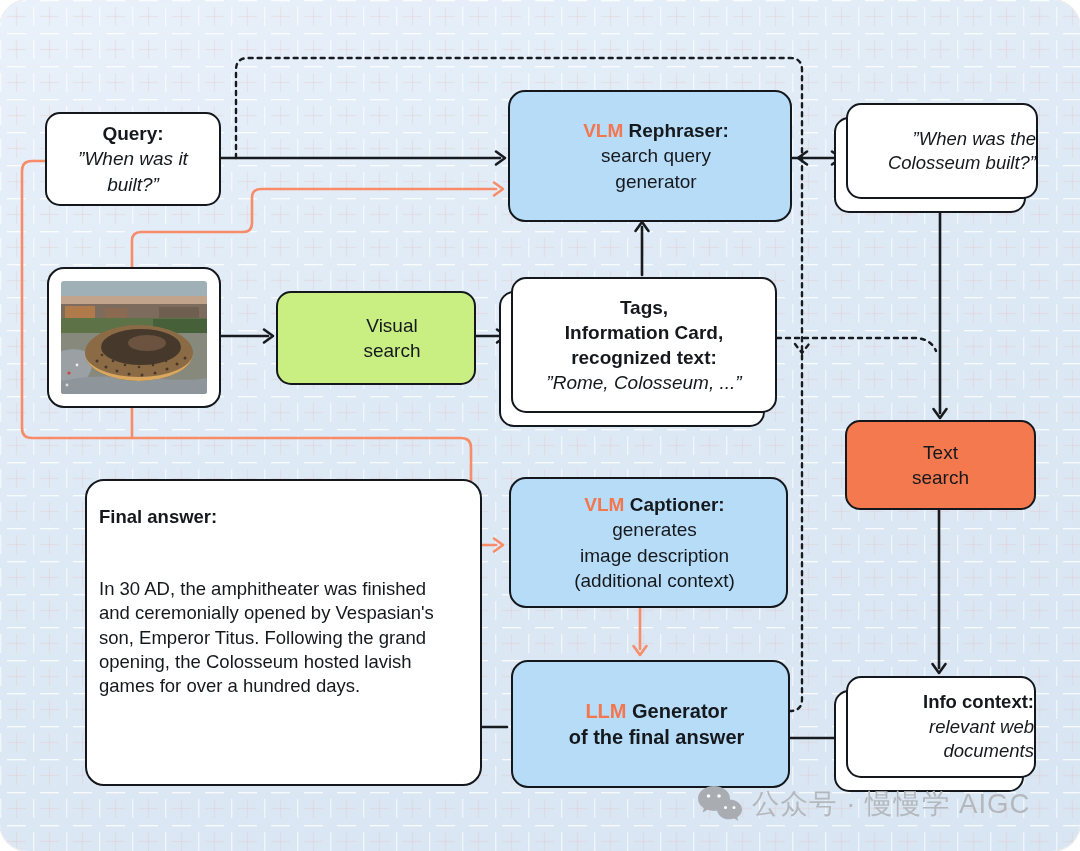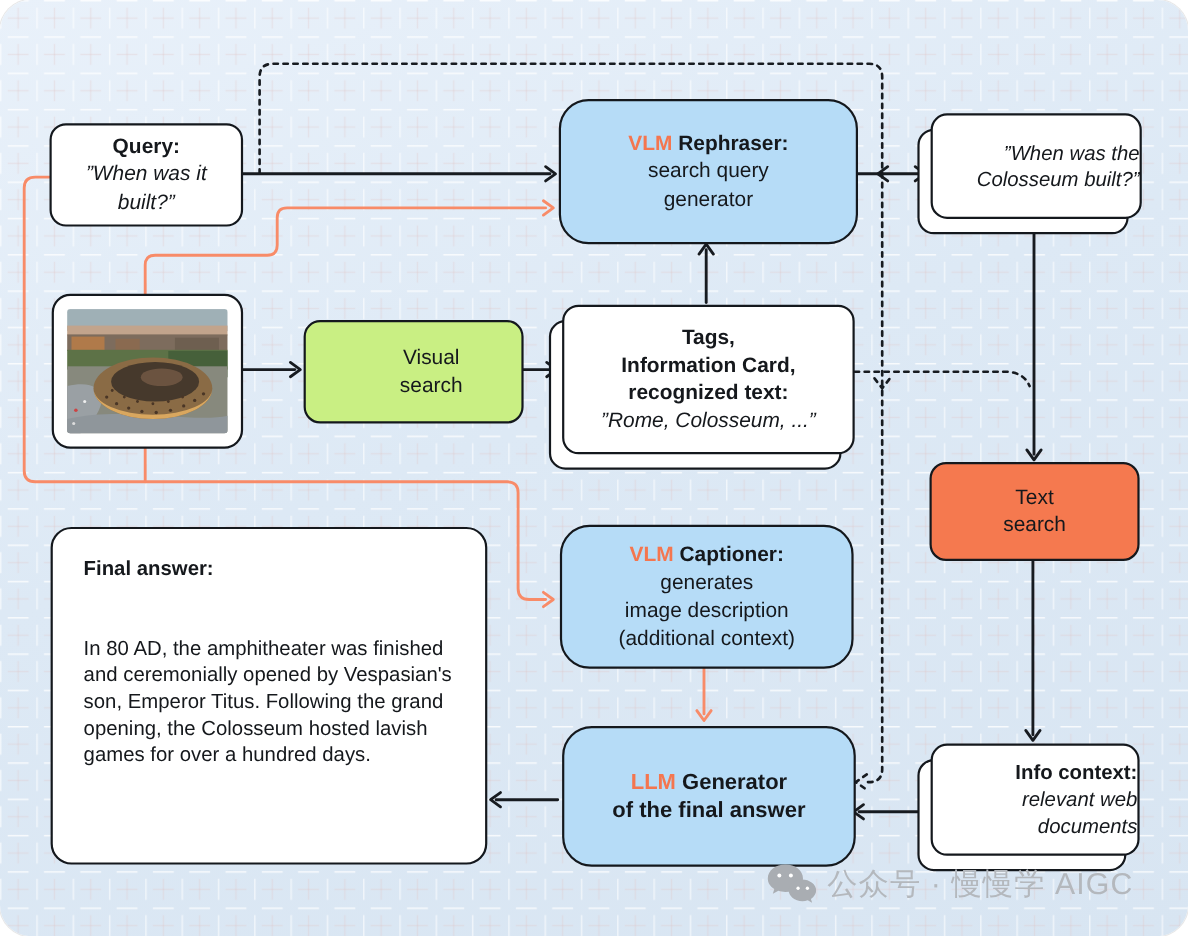--- a/index.html
+++ b/index.html
@@ -9,30 +9,30 @@
   }
   html,body{margin:0;padding:0;background:#fff;}
   body{font-family:"Liberation Sans","DejaVu Sans",sans-serif;color:#15181c;}
   .canvas{position:relative;width:1080px;height:851px;border-radius:28px;overflow:hidden;
     background:linear-gradient(160deg,var(--canvas-a) 0%,#dde9f5 45%,var(--canvas-b) 100%);
     box-shadow:0 0 0 1px #e8e8e8;}
   .grid,.arrows{position:absolute;left:0;top:0;}
   .box{position:absolute;border:2.5px solid #14181d;background:#fff;border-radius:15px;
     display:flex;flex-direction:column;align-items:center;justify-content:center;
     text-align:center;font-size:19px;line-height:1.32;z-index:3;}
-  .blue{background:var(--box-blue);border-radius:27px;}
+  .blue{background:var(--box-blue);border-radius:17px;padding-left:12px;}
   .green{background:var(--box-green);}
   .orange{background:var(--box-orange);}
   .bold{font-weight:bold;}
   .italic{font-style:italic;}
   .accent{color:var(--accent-orange);font-weight:bold;}
   .stack-back{position:absolute;border:2.5px solid #14181d;background:#fff;border-radius:15px;z-index:2;}
   .photo{width:146px;height:113px;border-radius:3px;overflow:hidden;}
   .final{align-items:flex-start;justify-content:flex-start;text-align:left;
-    padding:24px 26px 0 28px;box-sizing:border-box;border-radius:19px;font-size:18.5px;line-height:1.31;}
+    padding:24px 26px 0 12px;box-sizing:border-box;border-radius:19px;font-size:18.5px;line-height:1.31;margin-left:39px;}
   .final .gap{height:24px;}
   .watermark{position:absolute;left:696px;top:784px;display:flex;align-items:center;gap:10px;
     color:var(--watermark-gray);font-size:27.5px;letter-spacing:1px;z-index:4;font-weight:500;justify-content:flex-end;}
   svg .ln{stroke:var(--line-black);stroke-width:2.6;fill:none;stroke-linecap:round;stroke-linejoin:round;}
   svg .lnd{stroke:var(--line-black);stroke-width:2.4;fill:none;stroke-dasharray:4 5;stroke-linecap:round;}
   svg .lno{stroke:var(--line-orange);stroke-width:2.6;fill:none;stroke-linecap:round;stroke-linejoin:round;}
 </style>
 </head>
 <body>
 
@@ -189,21 +189,21 @@
   <div class="box" style="left:846px;top:676px;width:186px;height:98px;font-size:18.5px;align-items:flex-end;">
     <div class="bold">Info context:</div>
     <div class="italic">relevant web</div>
     <div class="italic">documents</div>
   </div>
 
   <div class="box final" style="left:46px;top:479px;width:397px;height:307px;">
     <div class="bold">Final answer:</div>
     <div class="gap"></div>
     <div class="gap"></div>
-    <div>In 80 AD, the amphitheater was finished and ceremonially opened by Vespasian's son, Emperor Titus. Following the grand opening, the Colosseum hosted lavish games for over a hundred days.</div>
+    <div>In 30 AD, the amphitheater was finished and ceremonially opened by Vespasian's son, Emperor Titus. Following the grand opening, the Colosseum hosted lavish games for over a hundred days.</div>
   </div>
 
   <div class="watermark">
     <svg width="46" height="40" viewBox="0 0 46 40">
       <g fill="#a9adb2">
         <path d="M18 2 C9 2 2 7.6 2 14.6 C2 18.6 4.3 22 7.9 24.2 L6.6 28.6 L11.6 25.8 C13.6 26.4 15.7 26.9 18 26.9 C27 26.9 34 21.5 34 14.6 C34 7.6 27 2 18 2 Z"></path>
         <path d="M33 15.5 C26.4 15.6 21 20 21 25.4 C21 30.9 26.6 35.3 33.4 35.3 C35.2 35.3 36.8 35 38.3 34.5 L42.3 36.7 L41.2 33.2 C44.1 31.4 46 28.6 46 25.4 C46 20 40.2 15.5 33 15.5 Z"></path>
       </g>
       <circle cx="12.5" cy="12" r="1.8" fill="#fff"></circle>
         <circle cx="23" cy="12" r="1.8" fill="#fff"></circle>

